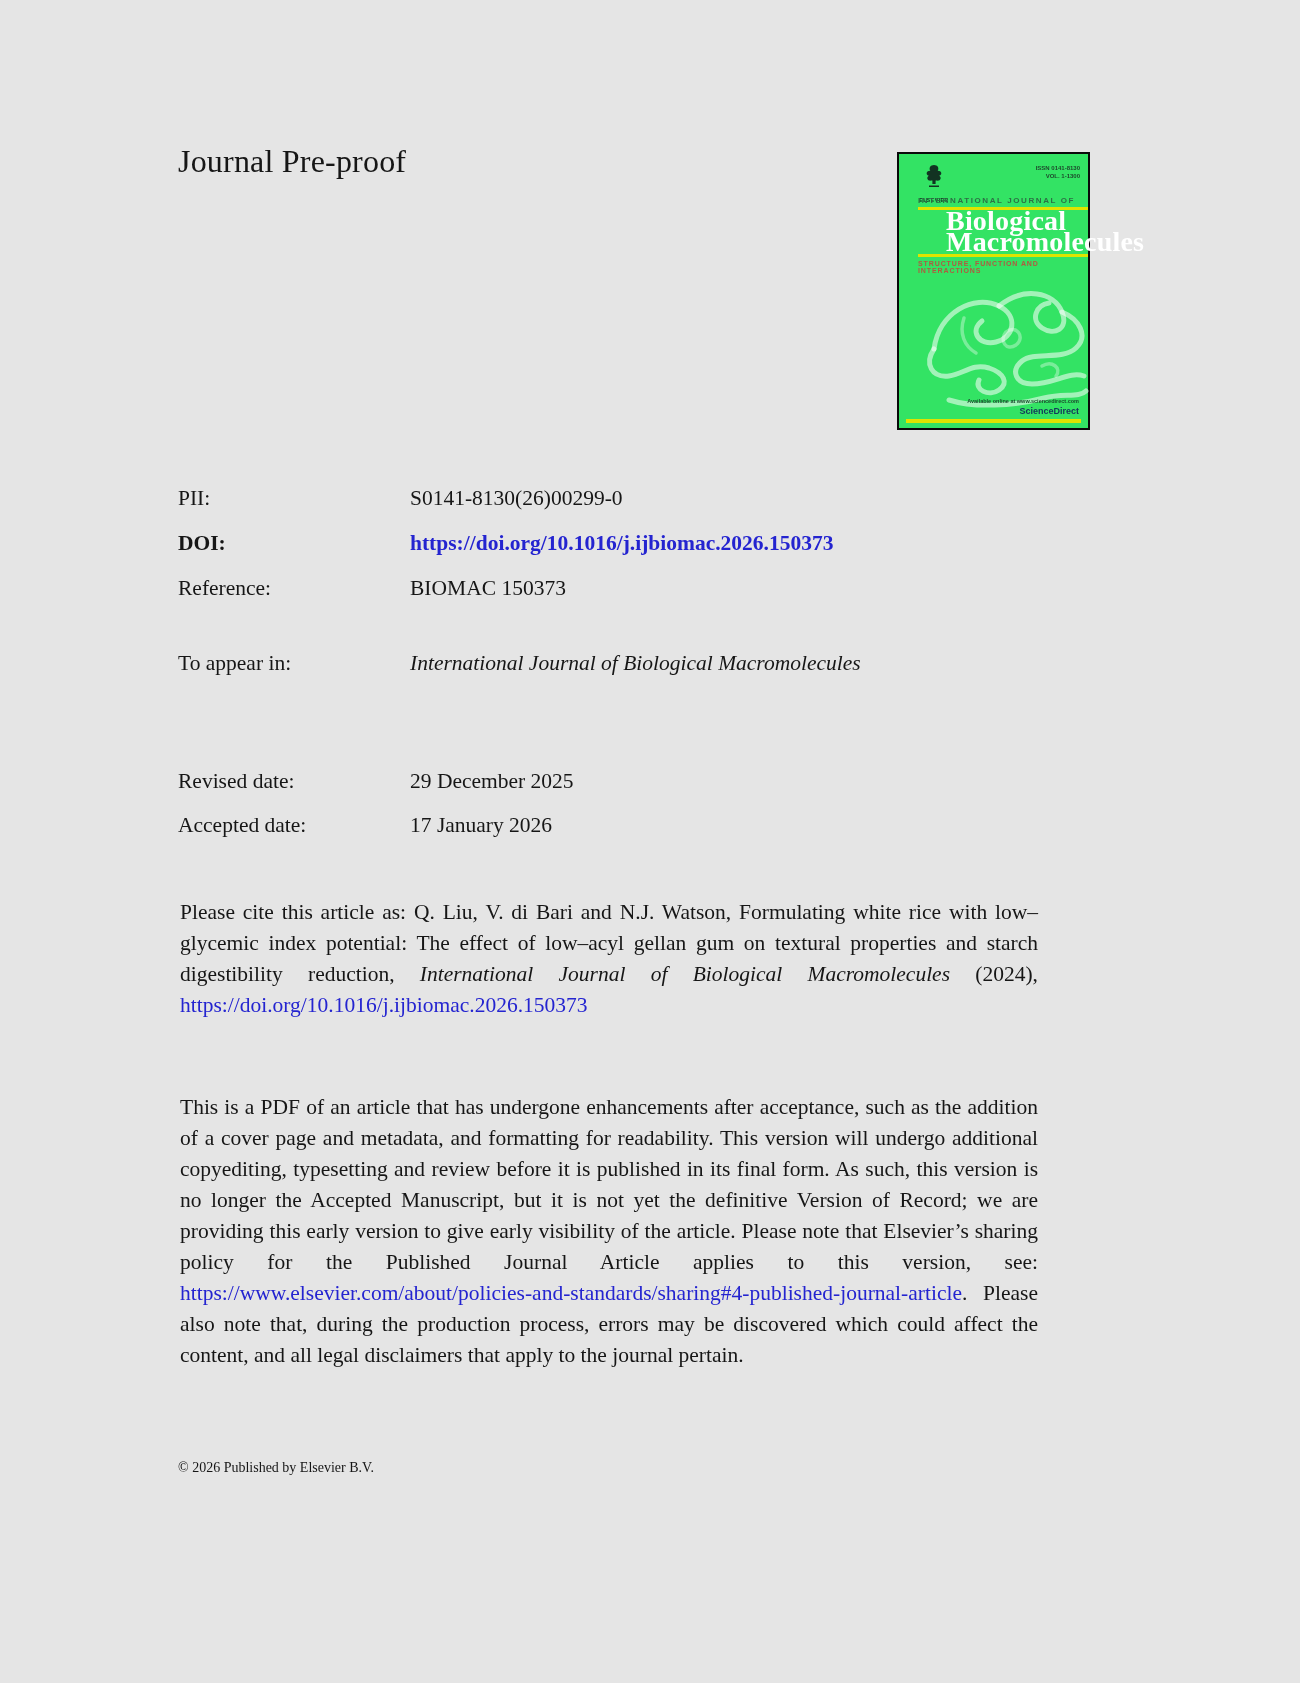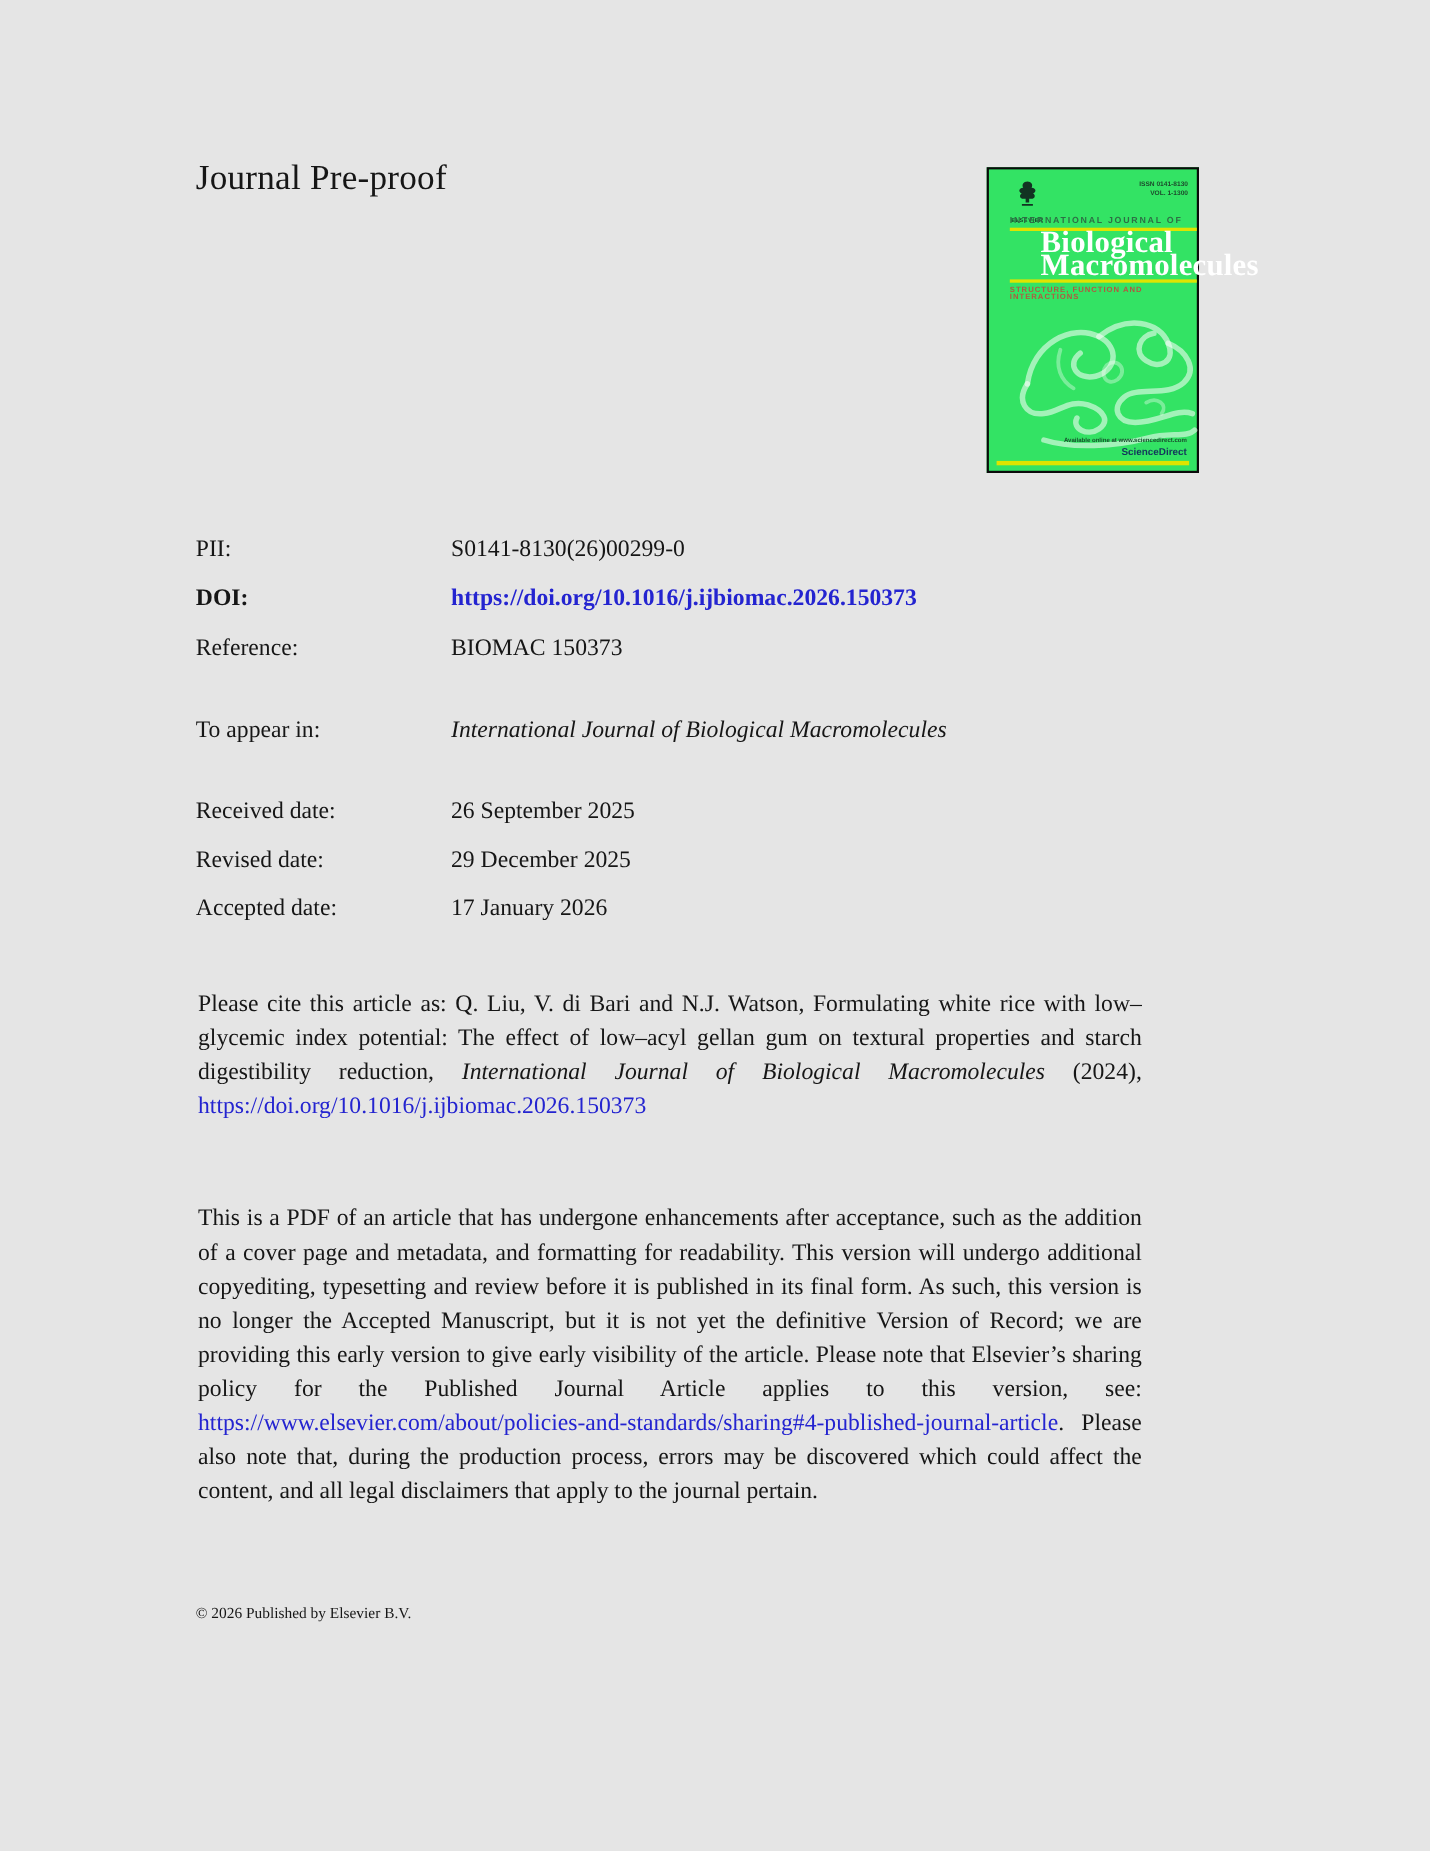--- a/index.html
+++ b/index.html
@@ -180,23 +180,20 @@
   </div>
   <div class="abs meta-row row-doi">
     <span class="label">DOI:</span><a class="value doclink" href="#">https://doi.org/10.1016/j.ijbiomac.2026.150373</a>
   </div>
   <div class="abs meta-row row-ref">
     <span class="label">Reference:</span><span class="value">BIOMAC 150373</span>
   </div>
   <div class="abs meta-row row-appear">
     <span class="label">To appear in:</span><span class="value italic">International Journal of Biological Macromolecules</span>
   </div>
-  <div class="abs meta-row row-received">
-    <span class="label">Received date:</span><span class="value">26 September 2025</span>
-  </div>
   <div class="abs meta-row row-revised">
     <span class="label">Revised date:</span><span class="value">29 December 2025</span>
   </div>
   <div class="abs meta-row row-accepted">
     <span class="label">Accepted date:</span><span class="value">17 January 2026</span>
   </div>
 
   <p class="abs para citation"><span>Please cite this article as: Q. Liu, V. di Bari and N.J. Watson, Formulating white rice with low–glycemic index potential: The effect of low–acyl gellan gum on textural properties and starch digestibility reduction, </span><span class="italic">International Journal of Biological Macromolecules</span><span> (2024), </span><a class="doclink" href="#">https://doi.org/10.1016/j.ijbiomac.2026.150373</a></p>
 
   <p class="abs para disclaimer"><span>This is a PDF of an article that has undergone enhancements after acceptance, such as the addition of a cover page and metadata, and formatting for readability. This version will undergo additional copyediting, typesetting and review before it is published in its final form. As such, this version is no longer the Accepted Manuscript, but it is not yet the definitive Version of Record; we are providing this early version to give early visibility of the article. Please note that Elsevier’s sharing policy for the Published Journal Article applies to this version, see: </span><a class="doclink" href="#">https://www.elsevier.com/about/policies-and-standards/sharing#4-published-journal-article</a><span>. Please also note that, during the production process, errors may be discovered which could affect the content, and all legal disclaimers that apply to the journal pertain.</span></p>

